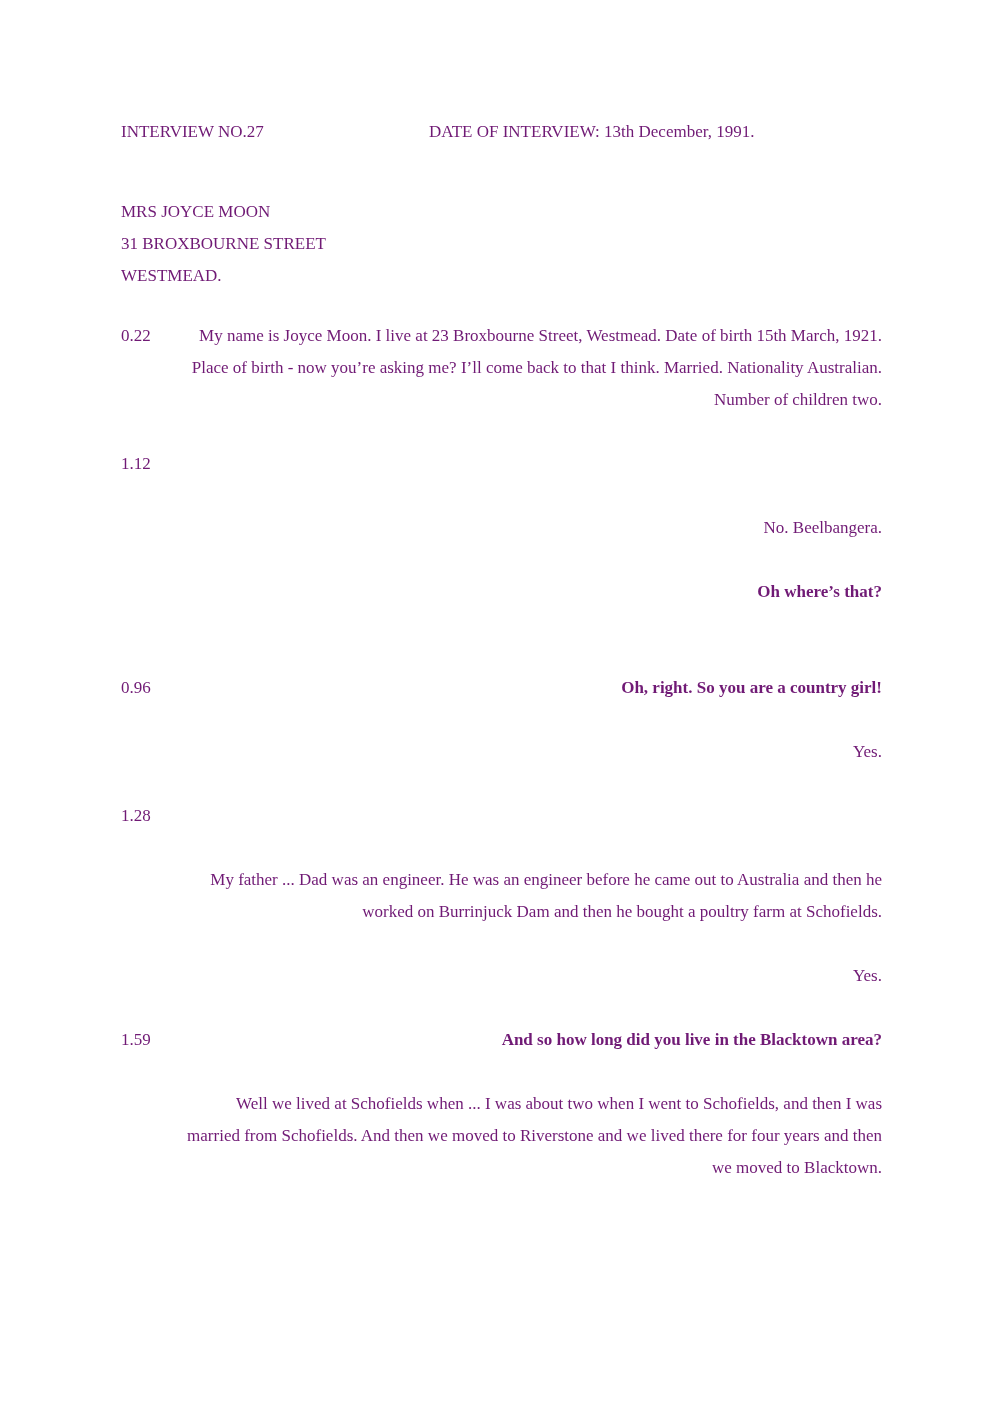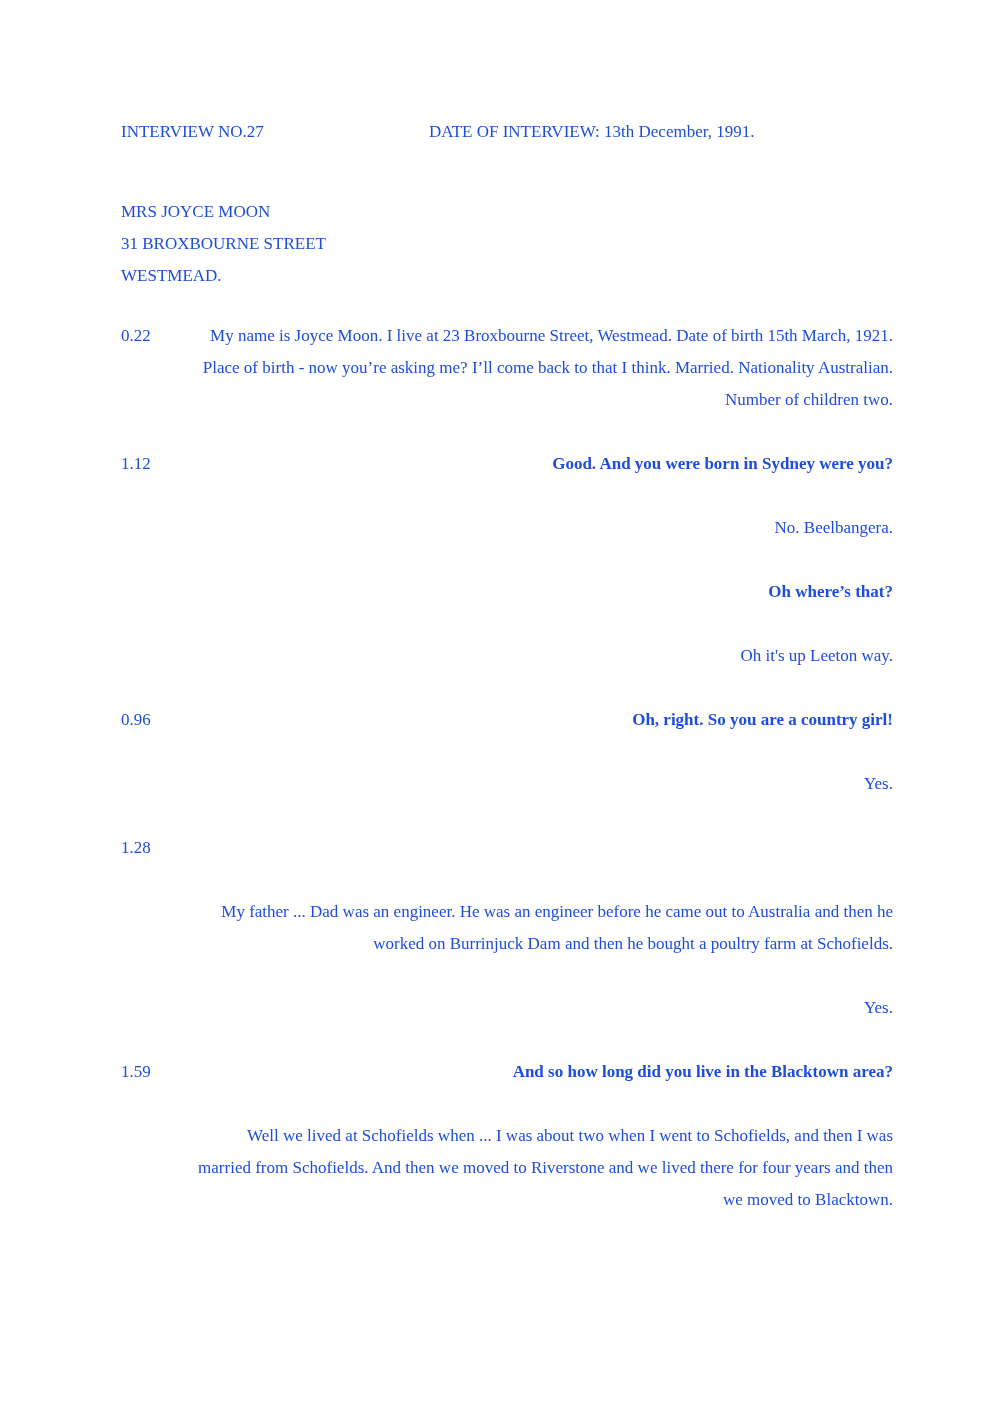--- a/index.html
+++ b/index.html
@@ -5,21 +5,21 @@
   html, body {
     margin: 0;
     padding: 0;
     background: #ffffff;
   }
   .page {
     position: relative;
     width: 999px;
     height: 1413px;
     background: #ffffff;
-    color: #1d4ed8;
+    color: #701a75;
     font-family: "Liberation Serif", serif;
     font-size: 17px;
     line-height: 32px;
     overflow: hidden;
   }
   .content {
     padding: 116px 0 0 121px;
   }
   .header-row {
     display: flex;
@@ -33,21 +33,20 @@
   .address-block {
     margin-bottom: 28px;
     margin-top: 48px;
   }
   .address-line {
     height: 32px;
   }
   .transcript-row {
     display: flex;
     margin-bottom: 32px;
-    gap: 11px;
   }
   .time-col {
     width: 61px;
     flex-shrink: 0;
   }
   .text-col {
     width: 700px;
     text-align: right;
   }
   .bold {
@@ -71,36 +70,34 @@
       <div class="address-line">WESTMEAD.</div>
     </div>
 
     <div class="transcript-row">
       <span class="time-col">0.22</span>
       <div class="text-col">My name is Joyce Moon. I live at 23 Broxbourne Street, Westmead. Date of birth 15th March, 1921. Place of birth - now you’re asking me? I’ll come back to that I think. Married. Nationality Australian. Number of children two.</div>
     </div>
 
     <div class="transcript-row">
       <span class="time-col">1.12</span>
-      <div class="text-col bold">Good. And you were born in Sydney were you?</div>
     </div>
 
     <div class="transcript-row">
       <span class="time-col"></span>
       <div class="text-col">No. Beelbangera.</div>
     </div>
 
     <div class="transcript-row">
       <span class="time-col"></span>
       <div class="text-col bold">Oh where’s that?</div>
     </div>
 
     <div class="transcript-row">
       <span class="time-col"></span>
-      <div class="text-col">Oh it's up Leeton way.</div>
     </div>
 
     <div class="transcript-row">
       <span class="time-col">0.96</span>
       <div class="text-col bold">Oh, right. So you are a country girl!</div>
     </div>
 
     <div class="transcript-row">
       <span class="time-col"></span>
       <div class="text-col">Yes.</div>

